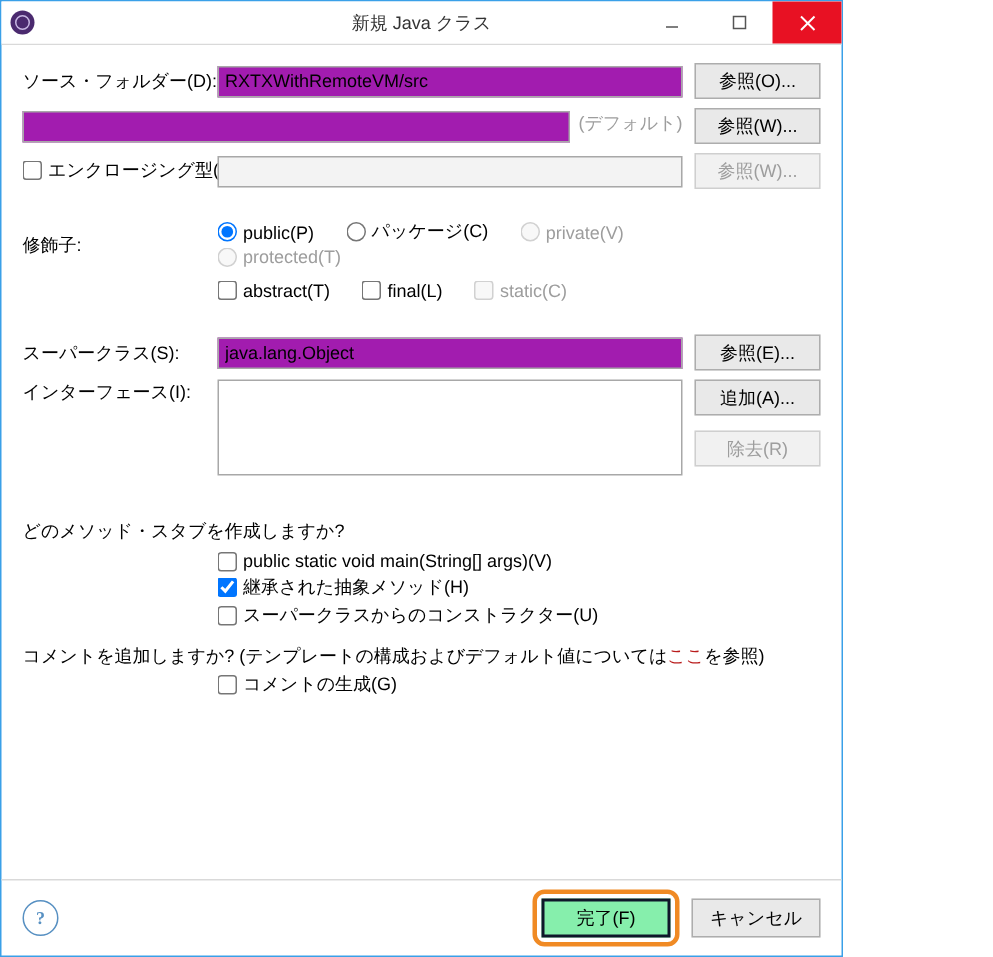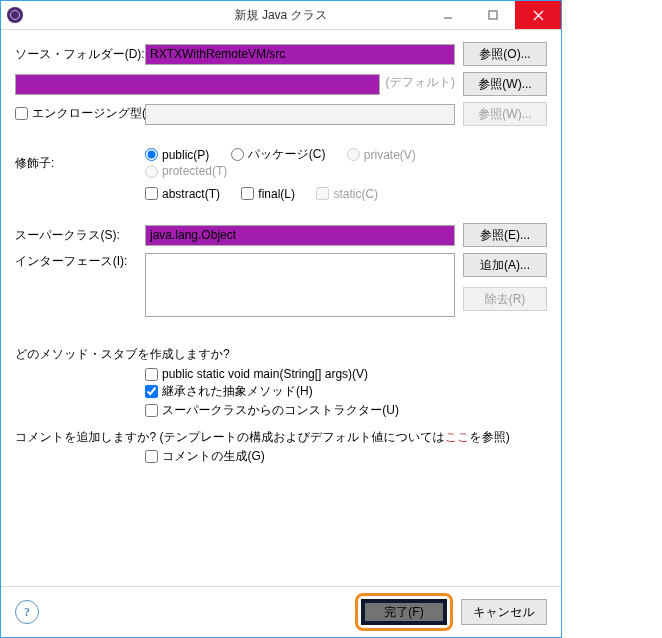--- a/index.html
+++ b/index.html
@@ -43,21 +43,21 @@
   .stub-opts{margin-left:130px}
   .stub-opts .chk{display:flex;margin:2px 0}
   a.link{color:#b91c1c;text-decoration:none}
   
   .bbar-sep{height:1px;background:#d9d9d9}
   .bbar{height:50px;display:flex;align-items:center;padding:0 14px}
   .help-icon{width:22px;height:22px;border:1.5px solid #5790c2;border-radius:50%;display:flex;align-items:center;justify-content:center;color:#5790c2;font-weight:bold;font-family:Georgia,serif}
   .bbar-spacer{flex:1}
   .dlg-btn{height:26px;min-width:86px;border:1px solid #adadad;background:#e9e9e9;font-family:inherit;font-size:12px;margin-left:8px;cursor:pointer}
   .dlg-btn.primary-wrap{border:3px solid #f08a24;border-radius:8px;padding:3px;background:transparent;height:auto;min-width:0}
-  .dlg-btn.primary-wrap .inner-btn{height:26px;min-width:86px;border:4px solid #0f172a;background:#737373;font-family:inherit;font-size:12px;cursor:pointer}
+  .dlg-btn.primary-wrap .inner-btn{height:26px;min-width:86px;border:2px solid #0f172a;background:#86efac;font-family:inherit;font-size:12px;cursor:pointer}
 </style>
 </head>
 <body>
 
 <div class="window">
 
   <div class="titlebar">
     <div class="app-icon">
         <div class="app-icon-inner"></div>
       </div>

